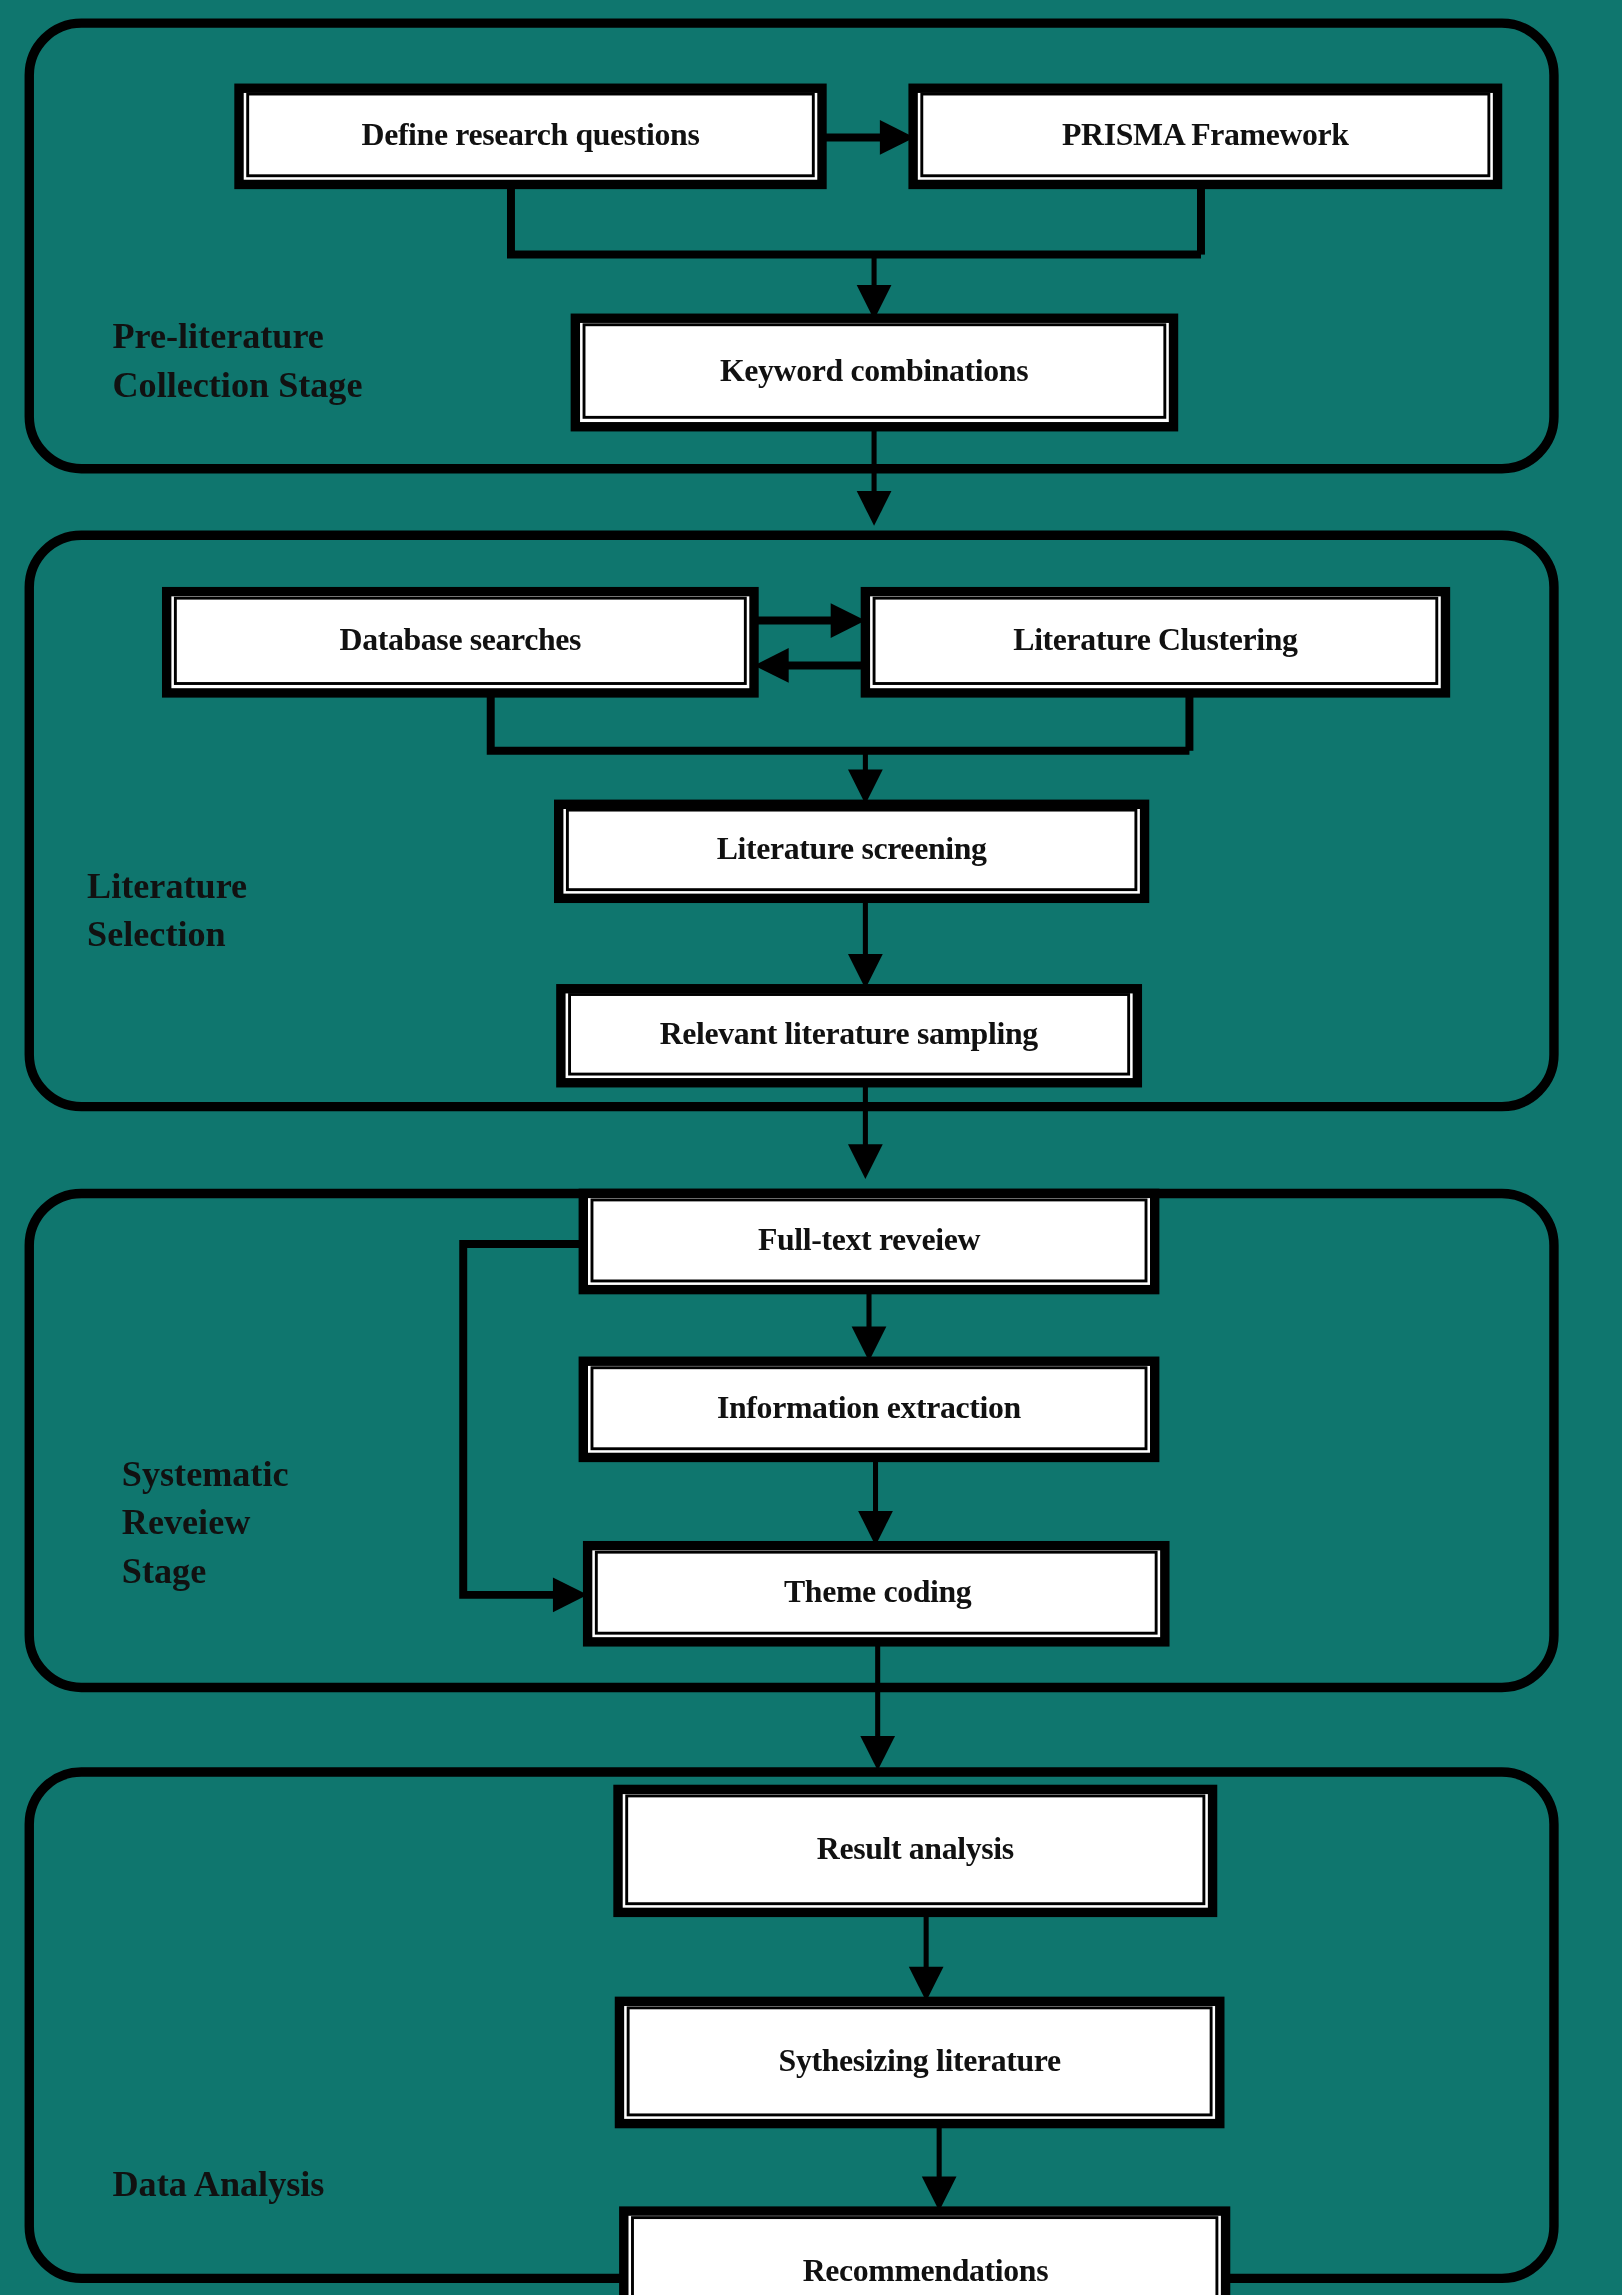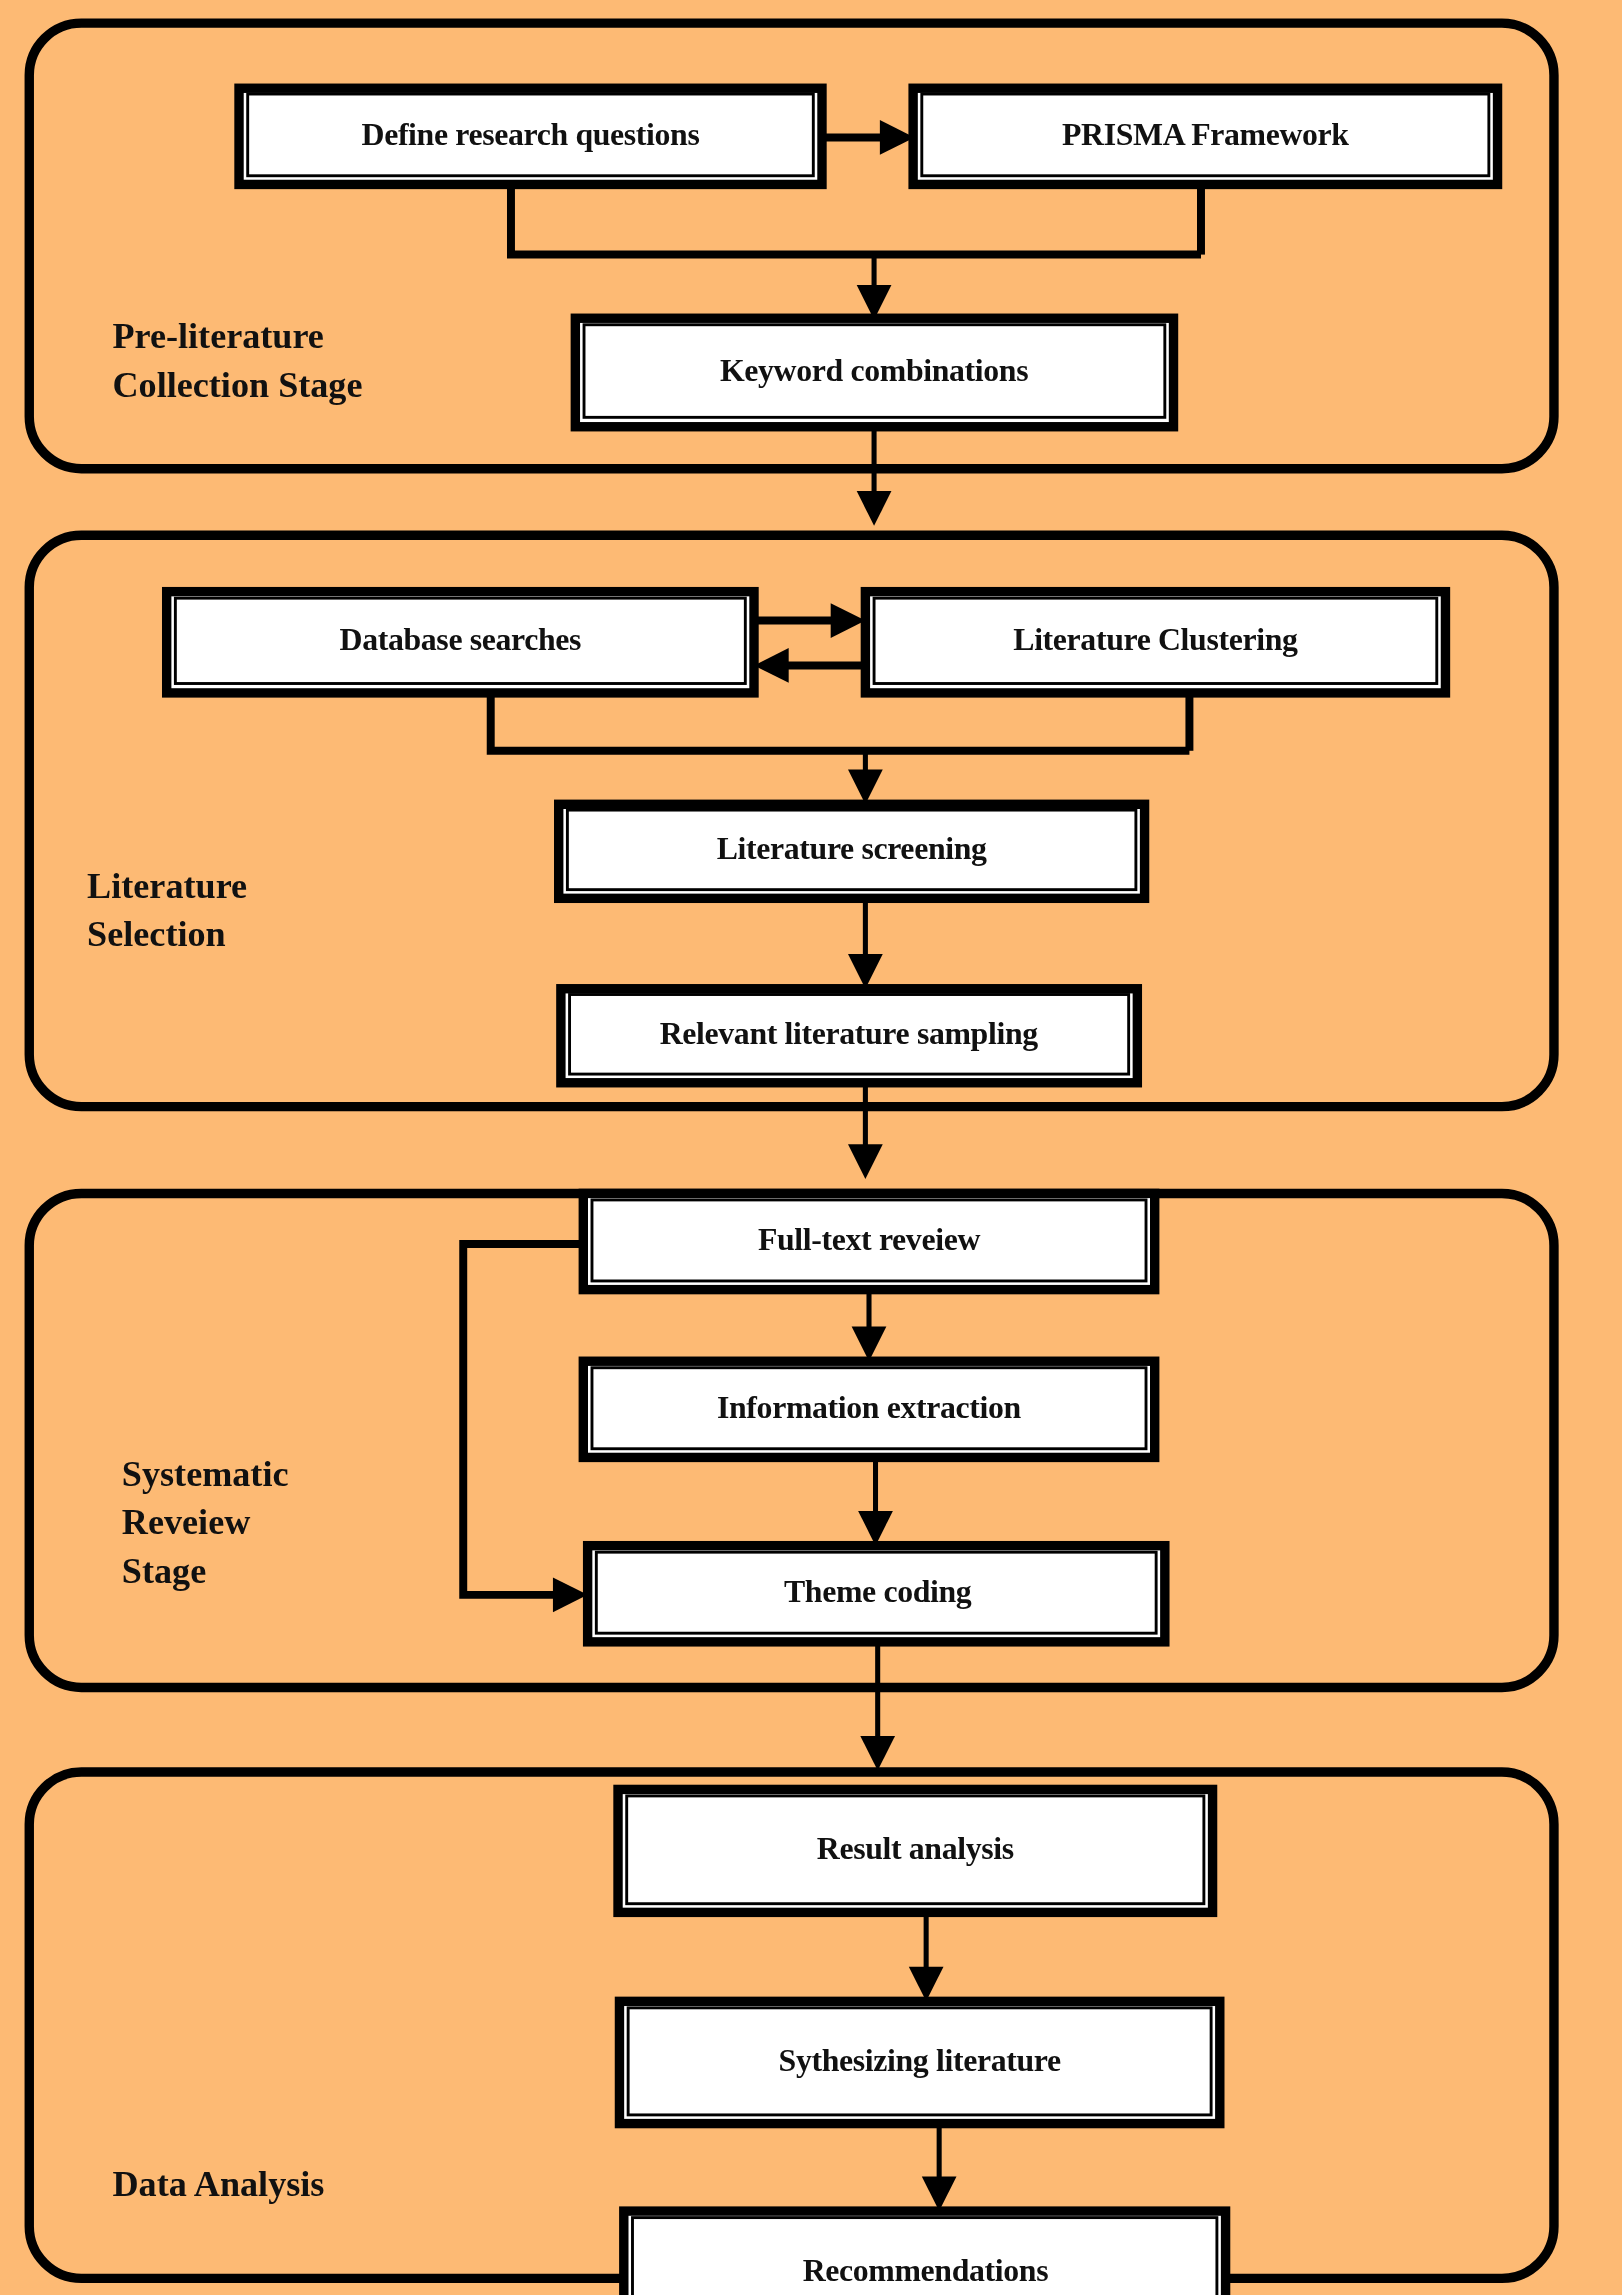--- a/index.html
+++ b/index.html
@@ -7,21 +7,21 @@
     padding: 0;
     background: #ffffff;
   }
   body {
     font-family: "Liberation Serif", "DejaVu Serif", serif;
   }
   #diagram-root {
     position: relative;
     width: 1623px;
     height: 2295px;
-    background: #fdba74;
+    background: #0f766e;
     overflow: hidden;
   }
   svg.flow-svg {
     position: absolute;
     top: 0;
     left: 0;
     width: 1623px;
     height: 2295px;
     display: block;
   }

